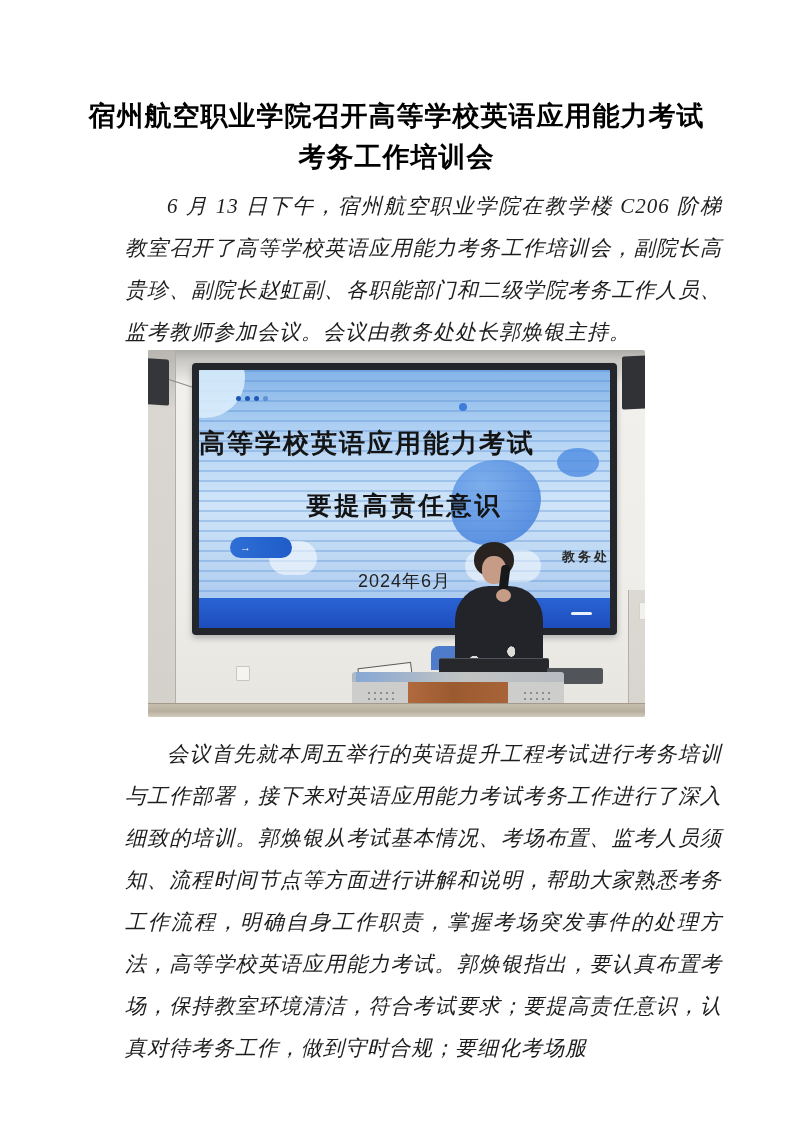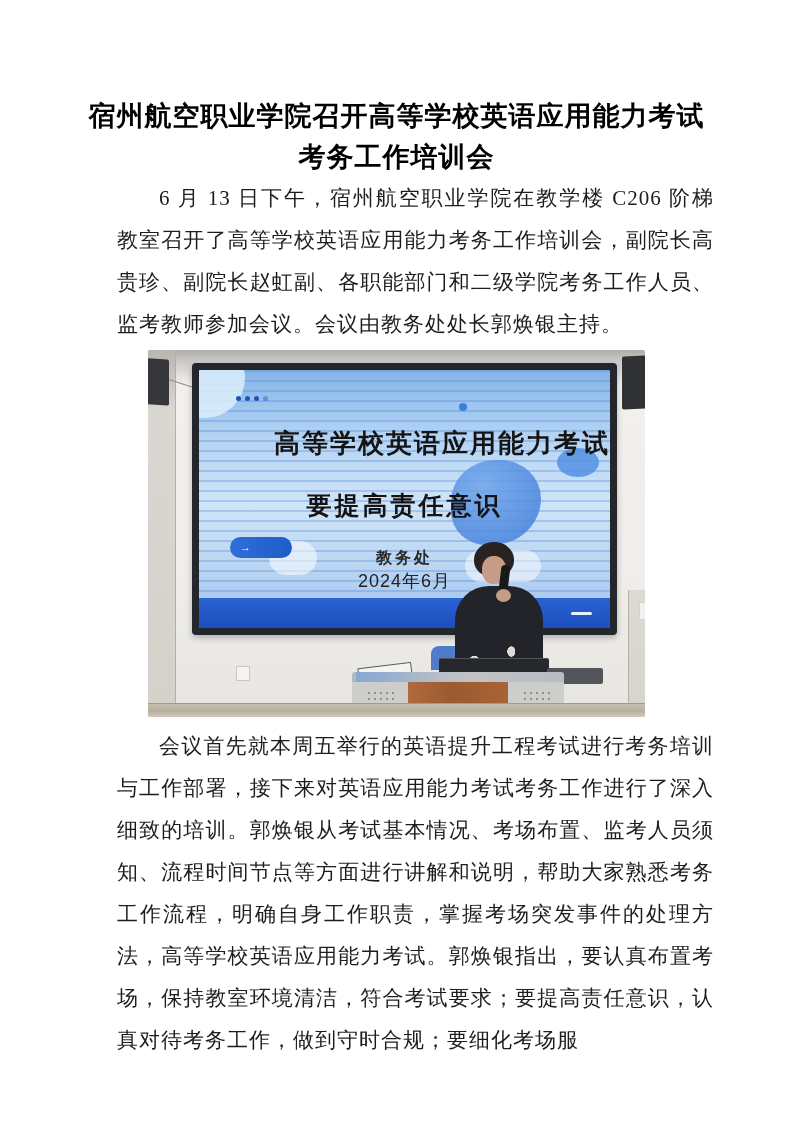--- a/index.html
+++ b/index.html
@@ -9,23 +9,23 @@
   }
   
   .doc-title{
     position:absolute;left:0;width:793px;text-align:center;
     font-family:"Liberation Sans",sans-serif;font-weight:bold;
     font-size:27px;line-height:40px;color:#000;letter-spacing:1px;white-space:nowrap;
   }
   .doc-title.l1{top:96px;}
   .doc-title.l2{top:137px;}
   .doc-para{
-    position:absolute;left:117px;width:597px;margin:0;
+    position:absolute;left:117px;width:597px;margin:8px;
     font-size:21px;line-height:42px;letter-spacing:1px;
-    text-align:justify;text-indent:2em;color:#1d1d1d;
+    text-align:justify;text-indent:2em;color:#1d1d1d;font-style:italic;
   }
   .para-1{top:177px;}
   .para-2{top:725px;}
   
   .photo{
     position:absolute;left:148px;top:350px;width:497px;height:367px;
     overflow:hidden;border-radius:2px;
     background:linear-gradient(180deg,#aeaca8 0,#c9c7c3 10px,#f1f0ed 34px,#efeeea 60%,#e7e5e0 100%);
   }
   .ph-leftwall{position:absolute;left:0;top:0;width:27px;height:100%;
@@ -46,28 +46,28 @@
   }
   .ph-slide{position:relative;width:411px;height:258px;overflow:hidden;border-radius:1px;
     background:linear-gradient(180deg,#84b4e8 0%,#b5d4f4 26%,#cfe4f8 52%,#b9d4f2 78%,#9cc0ed 100%);}
   .slide-stripes{position:absolute;inset:0;
     background:repeating-linear-gradient(180deg,rgba(70,130,205,.30) 0 2px,rgba(255,255,255,0) 2px 10px);}
   .slide-arc{position:absolute;left:-34px;top:-32px;width:80px;height:80px;border-radius:50%;
     background:#ddeefb;opacity:.85;}
   .slide-dots{position:absolute;left:37px;top:26px;display:flex;gap:4px;}
   .slide-dots i{display:block;width:5px;height:5px;border-radius:50%;background:#1f57b8;}
   .slide-dots i:nth-child(4){opacity:.45;}
-  .slide-title{position:absolute;left:0;top:56px;width:100%;text-align:right;
+  .slide-title{position:absolute;left:0;top:56px;width:100%;text-align:left;
     font-family:"Liberation Sans",sans-serif;font-weight:bold;font-size:26px;
     letter-spacing:2px;color:#141414;white-space:nowrap;}
   .slide-subtitle{position:absolute;left:0;top:119px;width:100%;text-align:center;
     font-family:"Liberation Sans",sans-serif;font-weight:bold;font-size:25px;
     letter-spacing:3px;color:#141414;white-space:nowrap;}
-  .slide-dept{position:absolute;left:0;top:178px;width:100%;text-align:center;
-    font-family:Liberation Mono, monospace;font-weight:bold;font-size:16px;
+  .slide-dept{position:absolute;left:0;top:178px;width:100%;text-align:right;
+    font-family:Liberation Mono, monospace;font-weight:bold;font-size:13px;
     letter-spacing:3px;color:#2a2a2a;}
   .slide-date{position:absolute;left:0;top:199px;width:100%;text-align:center;
     font-family:"Liberation Sans",sans-serif;font-weight:normal;font-size:18px;
     letter-spacing:1px;color:#222;}
   .slide-pill{position:absolute;left:31px;top:167px;width:62px;height:21px;border-radius:11px;
     background:linear-gradient(90deg,#2e6fd6,#1f5cc8);color:#fff;
     font-family:"Liberation Sans",sans-serif;font-size:11px;line-height:21px;padding-left:10px;
     box-sizing:border-box;}
   .slide-wpill1{position:absolute;left:70px;top:171px;width:48px;height:34px;border-radius:17px;
     background:rgba(255,255,255,.55);}

